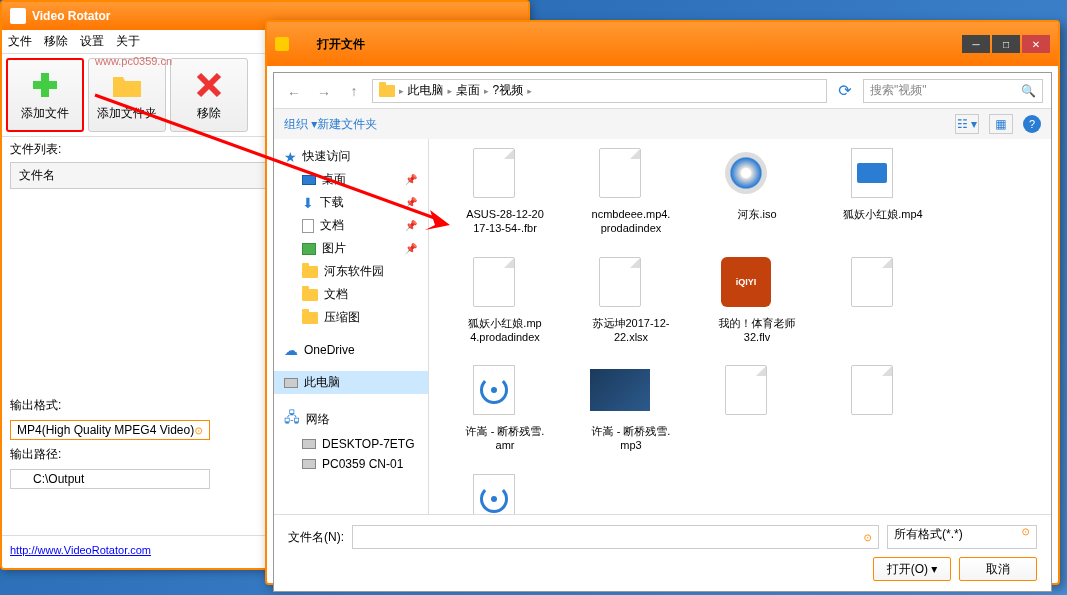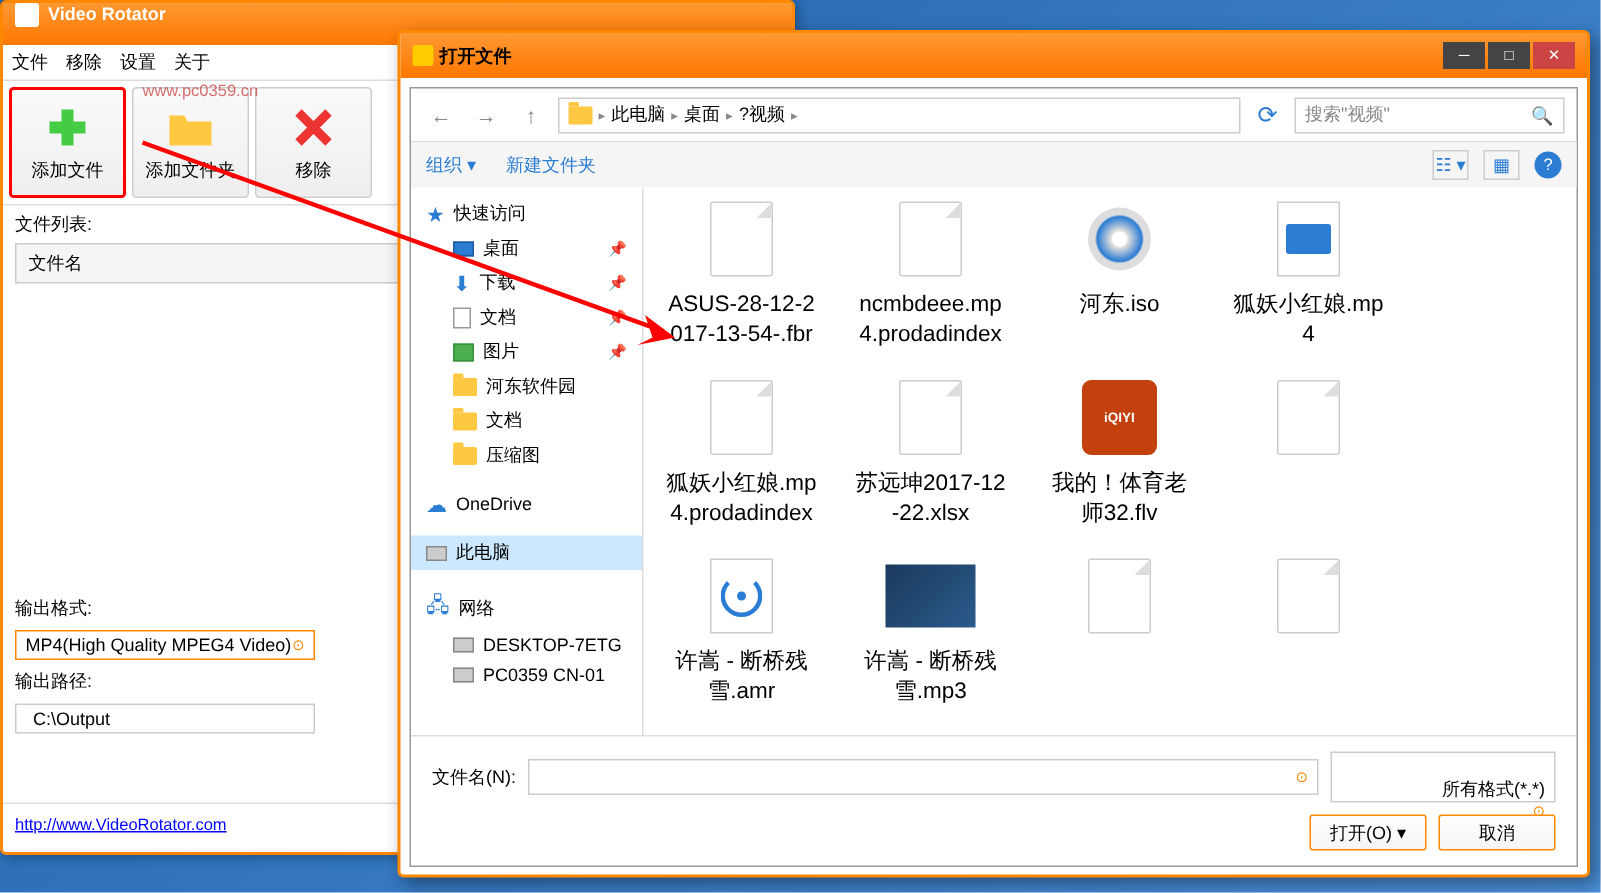--- a/index.html
+++ b/index.html
@@ -4,21 +4,21 @@
   <style>
     * { margin: 0; padding: 0; box-sizing: border-box; font-family: "Microsoft YaHei", Arial, sans-serif; }
     body { background: linear-gradient(135deg, #1e5fa8, #4a90d9); width: 1067px; height: 595px; position: relative; overflow: hidden; }
     
     
     .watermark { position: absolute; top: 10px; left: 50px; font-size: 28px; color: rgba(200,200,200,0.5); font-weight: bold; z-index: 0; }
     .watermark-url { position: absolute; top: 55px; left: 95px; font-size: 11px; color: rgba(200,50,50,0.7); z-index: 1; }
     
     
     .main-window { position: absolute; top: 0; left: 0; width: 530px; height: 570px; background: #fff; border: 2px solid #ff8800; border-radius: 4px; box-shadow: 2px 2px 8px rgba(0,0,0,0.3); }
-    .main-titlebar { height: 28px; background: linear-gradient(to bottom, #ff9933, #ff7700); display: flex; padding: 0 8px; }
+    .main-titlebar { height: 28px; background: linear-gradient(to bottom, #ff9933, #ff7700); display: flex; align-items: center; padding: 0 8px; }
     .main-title-icon { width: 16px; height: 16px; background: #fff; border-radius: 2px; margin-right: 6px; }
     .main-title { color: #fff; font-size: 12px; font-weight: bold; }
     .main-menubar { height: 24px; display: flex; align-items: center; padding: 0 6px; gap: 12px; font-size: 12px; border-bottom: 1px solid #ddd; }
     .main-menubar span { cursor: pointer; }
     
     .toolbar { display: flex; padding: 4px; gap: 4px; border-bottom: 1px solid #ddd; }
     .toolbar-btn { width: 78px; height: 74px; border: 1px solid #ccc; background: linear-gradient(to bottom, #fafafa, #eee); display: flex; flex-direction: column; align-items: center; justify-content: center; gap: 4px; border-radius: 3px; cursor: pointer; }
     .toolbar-btn.highlighted { border: 2px solid #ff0000; }
     .toolbar-icon { width: 32px; height: 32px; }
     .toolbar-label { font-size: 12px; }
@@ -27,64 +27,64 @@
     .file-list-header { margin: 0 8px; background: #f5f5f5; border: 1px solid #ccc; padding: 4px 8px; font-size: 12px; }
     .file-list-area { height: 200px; position: relative; }
     .drag-hint { position: absolute; right: 10px; top: 100px; font-size: 12px; color: #333; }
     
     .bottom-controls { padding: 8px; font-size: 12px; }
     .control-row { display: flex; align-items: center; margin-bottom: 6px; gap: 8px; }
     .control-label { min-width: 60px; }
     .select-box { border: 1px solid #ff8800; padding: 2px 6px; display: flex; align-items: center; justify-content: space-between; width: 200px; background: #fff; }
     .select-arrow { color: #ff8800; font-size: 10px; }
     .rotate-label { margin-left: 20px; }
-    .output-path { border: 1px solid #ccc; padding: 2px 11px; width: 200px; background: #fff; }
+    .output-path { border: 1px solid #ccc; padding: 2px 22px; width: 200px; background: #fff; }
     .progress-text { text-align: right; padding: 4px 20px; font-size: 12px; }
     .footer-link { padding: 8px; font-size: 11px; color: #00f; text-decoration: underline; border-top: 1px solid #ddd; margin-top: 10px; }
     
     
     .file-dialog { position: absolute; top: 20px; left: 265px; width: 795px; height: 565px; background: #fff; border: 2px solid #ff8800; border-radius: 4px; box-shadow: 4px 4px 12px rgba(0,0,0,0.4); }
-    .dialog-titlebar { height: 30px; background: linear-gradient(to bottom, #ff9933, #ff7700); display: flex; align-items: center; padding: 0 8px; }
+    .dialog-titlebar { height: 44px; background: linear-gradient(to bottom, #ff9933, #ff7700); display: flex; align-items: center; padding: 0 8px; gap: 24px; }
     .dialog-title { color: #000; font-size: 12px; font-weight: bold; margin-left: 4px; }
     .dialog-title-icon { width: 14px; height: 14px; background: #ffcc00; border-radius: 2px; }
     .dialog-win-controls { margin-left: auto; display: flex; gap: 2px; }
     .win-btn { width: 28px; height: 18px; background: #444; color: #fff; font-size: 10px; display: flex; align-items: center; justify-content: center; cursor: pointer; }
     
     .dialog-body { background: #fff; border: 1px solid #999; margin: 6px; height: 520px; display: flex; flex-direction: column; }
     .nav-bar { height: 36px; display: flex; align-items: center; padding: 0 8px; gap: 6px; border-bottom: 1px solid #ddd; }
     .nav-arrow { width: 24px; height: 24px; display: flex; align-items: center; justify-content: center; color: #888; font-size: 14px; cursor: pointer; }
     .breadcrumb { flex: 1; border: 1px solid #ccc; height: 24px; display: flex; align-items: center; padding: 0 6px; font-size: 12px; gap: 4px; }
     .breadcrumb span { cursor: pointer; }
     .bc-sep { color: #888; font-size: 9px; }
     .refresh-btn { width: 24px; height: 24px; display: flex; align-items: center; justify-content: center; color: #2b7cd3; cursor: pointer; }
     .search-box { width: 180px; height: 24px; border: 1px solid #ccc; display: flex; align-items: center; padding: 0 6px; font-size: 12px; color: #888; }
     .search-icon { margin-left: auto; color: #888; }
     
-    .org-bar { height: 30px; display: flex; align-items: center; padding: 0 10px; gap: 20px; font-size: 12px; background: #f5f5f5; color: #2b7cd3; }
+    .org-bar { height: 30px; display: flex; align-items: center; padding: 0 10px; font-size: 12px; background: #f5f5f5; color: #2b7cd3; }
     .org-right { margin-left: auto; display: flex; gap: 10px; align-items: center; }
     .view-btn { width: 24px; height: 20px; border: 1px solid #ccc; display: flex; align-items: center; justify-content: center; cursor: pointer; }
     .help-btn { width: 18px; height: 18px; background: #2b7cd3; color: #fff; border-radius: 50%; display: flex; align-items: center; justify-content: center; font-size: 11px; cursor: pointer; }
     
     .dialog-content { flex: 1; display: flex; overflow: hidden; }
     .sidebar { width: 155px; border-right: 1px solid #ddd; padding: 6px 0; font-size: 12px; overflow-y: auto; }
     .sidebar-item { display: flex; align-items: center; padding: 3px 10px; gap: 6px; cursor: pointer; }
     .sidebar-item.selected { background: #cce8ff; }
     .sidebar-item.indent { padding-left: 28px; }
     .pin { margin-left: auto; color: #bbb; font-size: 10px; }
     
     .file-grid { flex: 1; padding: 0 10px 10px 10px; display: flex; flex-wrap: wrap; align-content: flex-start; gap: 8px 16px; overflow-y: auto; }
     .file-item { width: 110px; display: flex; flex-direction: column; align-items: center; text-align: center; cursor: pointer; padding: 4px; }
     .file-icon { width: 60px; height: 60px; display: flex; align-items: center; justify-content: center; margin-bottom: 4px; }
-    .file-name { font-size: 15px; line-height: 1.3; word-break: break-all; }
+    .file-name { font-size: 11px; line-height: 1.3; word-break: break-all; margin-left: 22px; }
     
     .dialog-footer { padding: 10px 14px; border-top: 1px solid #ddd; }
     .footer-row { display: flex; align-items: center; gap: 8px; margin-bottom: 8px; }
     .filename-label { font-size: 12px; }
     .filename-input { flex: 1; border: 1px solid #ccc; height: 24px; padding: 0 6px; display: flex; align-items: center; justify-content: space-between; }
-    .filetype-select { width: 150px; border: 1px solid #ccc; height: 24px; padding: 16px 6px; display: flex; align-items: flex-end; justify-content: space-between; font-size: 12px; flex-direction: column; }
+    .filetype-select { width: 150px; border: 1px solid #ccc; height: 24px; padding: 0 6px; display: flex; align-items: flex-start; justify-content: space-between; font-size: 12px; }
     .footer-btns { display: flex; justify-content: flex-end; gap: 8px; }
     .dialog-btn { width: 78px; height: 24px; border: 1px solid #ff8800; background: linear-gradient(to bottom, #fff, #f5f5f5); font-size: 12px; cursor: pointer; border-radius: 2px; }
     
     
     .red-arrow { position: absolute; top: 90px; left: 90px; width: 370px; height: 140px; z-index: 100; pointer-events: none; }
     
     
     .ico-folder { width: 16px; height: 12px; background: #ffc843; border-radius: 1px; position: relative; }
     .ico-folder::before { content: ''; position: absolute; top: -3px; left: 0; width: 7px; height: 3px; background: #ffc843; border-radius: 1px 1px 0 0; }
     .ico-star { color: #2b7cd3; font-size: 14px; }

